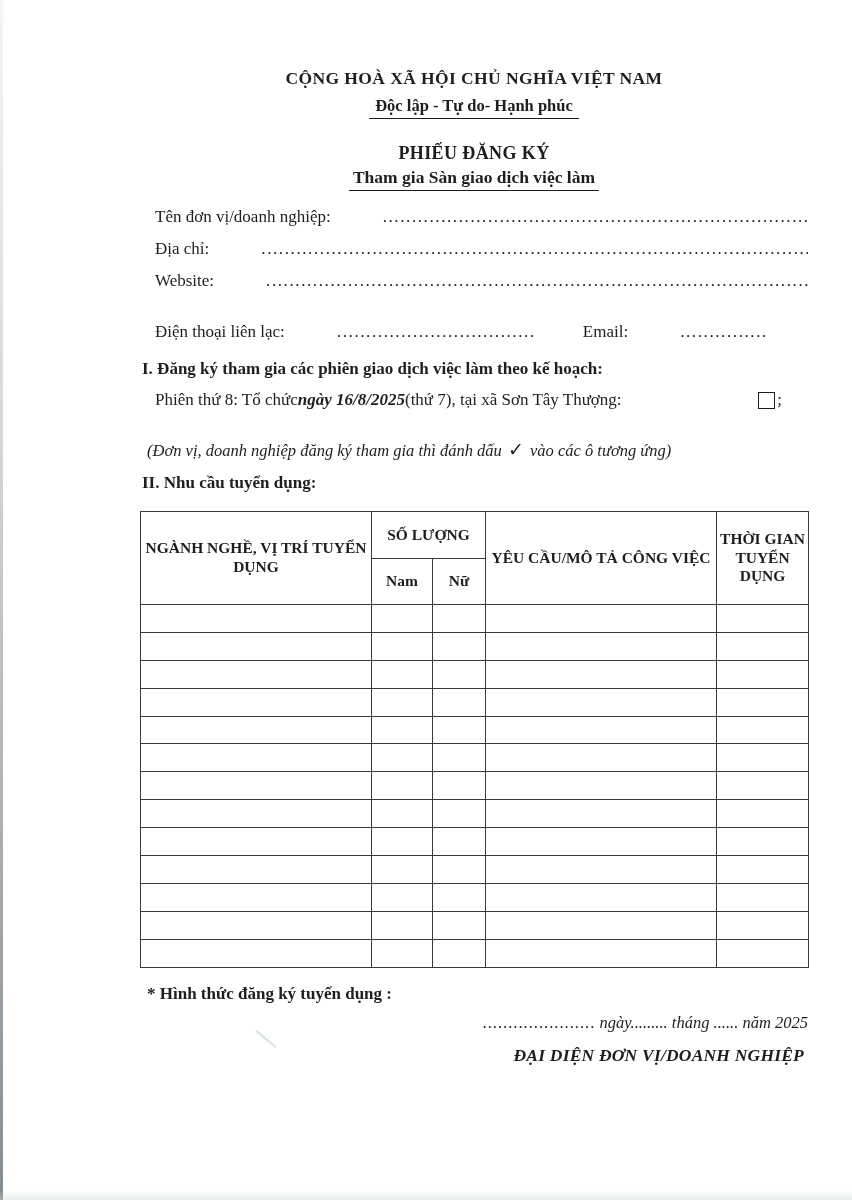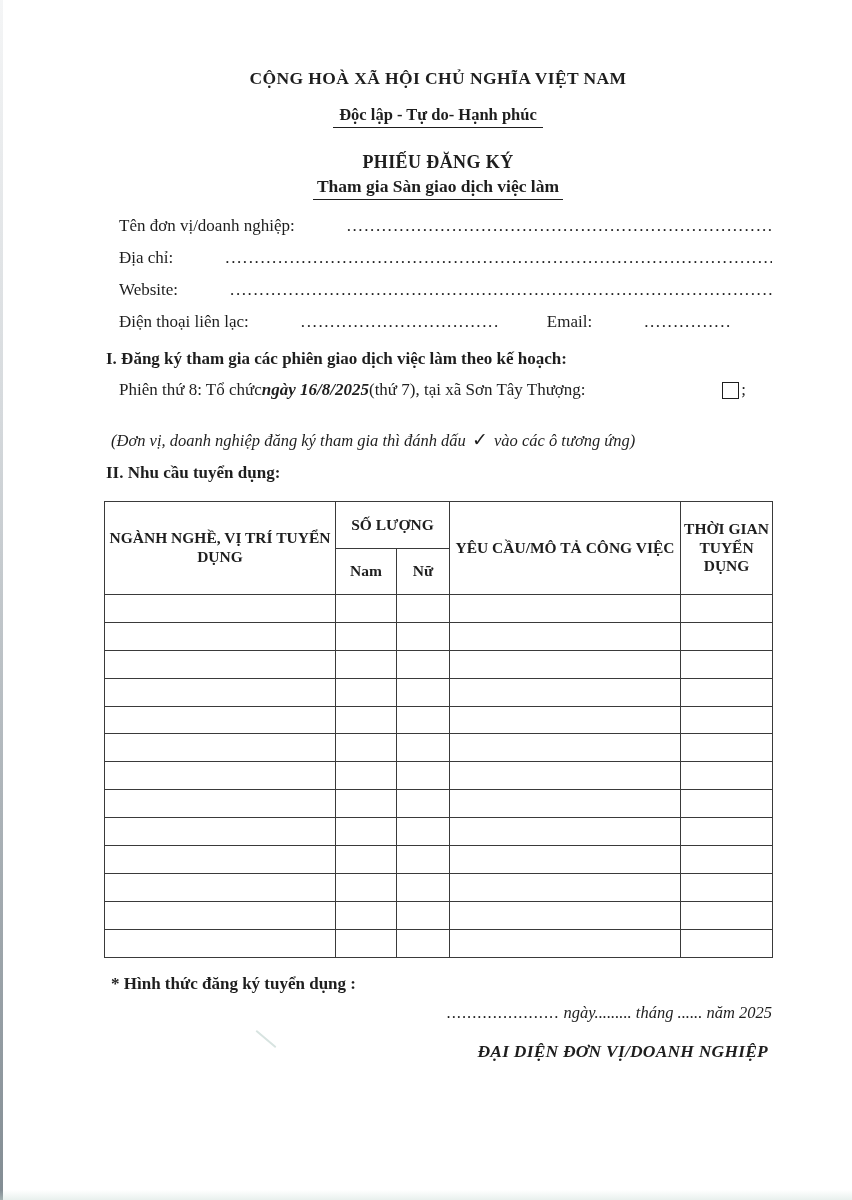--- a/index.html
+++ b/index.html
@@ -21,28 +21,28 @@
     position:absolute;left:0;right:0;bottom:0;height:10px;
     background:linear-gradient(to top, rgba(205,222,216,0.45), rgba(205,222,216,0));
   }
   .scan-smudge{
     position:absolute;left:253px;top:1038px;width:26px;height:2px;
     background:rgba(140,175,165,0.35);
     transform:rotate(40deg);
     border-radius:2px;
   }
   .content{
-    position:absolute;left:104px;top:0;width:668px;
+    position:absolute;left:140px;top:0;width:668px;
   }
   
   .hdr{ text-align:center; }
   .nat-title{
     margin-top:68px;font-weight:bold;font-size:17.5px;letter-spacing:0.4px;
   }
-  .motto-wrap{ margin-top:16px;font-family:Liberation Serif, serif; }
+  .motto-wrap{ margin-top:7px;font-family:Liberation Serif, serif; }
   .motto{
     display:inline-block;font-weight:bold;font-size:16.5px;
     border-bottom:1.6px solid #1e1e1e;padding:0 6px 2px 6px;
   }
   .form-title{ margin-top:24px;font-weight:bold;font-size:18px;letter-spacing:0.4px; }
   .subtitle-wrap{ margin-top:3px; }
   .form-subtitle{
     display:inline-block;font-weight:bold;font-size:17.5px;
     border-bottom:1.6px solid #1e1e1e;padding:0 4px 2px 4px;
   }
@@ -52,21 +52,21 @@
     display:flex;align-items:baseline;height:32px;
     padding-left:15px;font-size:17px;white-space:nowrap;gap:48px;
   }
   .leader{
     flex:1;overflow:hidden;white-space:nowrap;
     letter-spacing:1.6px;color:#1e1e1e;min-width:0;
   }
   .leader.fixed{ flex:0 0 auto; }
   .leader-phone{ width:198px; }
   .field-row .lbl{ margin-right:4px; }
-  .pad-right{ padding-right:42px; }
+  .pad-right{ padding-right:42px;margin-top:19px; }
   
   .sec-heading{
     font-weight:bold;font-size:17px;margin-top:5px;padding-left:2px;height:26px;
   }
   .session-line{
     display:flex;align-items:center;height:30px;padding-left:15px;
     font-size:17px;white-space:nowrap;
   }
   .bold-italic{ font-weight:bold;font-style:italic; }
   .checkbox{
@@ -107,21 +107,21 @@
     white-space:nowrap;
   }
   .method-line .checkbox{ margin:0 8px; }
   .date-line{
     margin-top:4px;text-align:right;font-size:16.5px;height:24px;
     white-space:nowrap;padding-right:0;
   }
   .date-line .dots-prefix{ font-style:normal;letter-spacing:1px; }
   .date-line .date-text{ font-style:italic;text-align:center; }
   .rep-line{
-    margin-top:14px;text-align:right;font-weight:bold;font-style:italic;
+    margin-top:8px;text-align:right;font-weight:bold;font-style:italic;
     font-size:17.5px;padding-right:4px;letter-spacing:0.2px;
   }
 </style>
 </head>
 <body>
 
 <div class="scan-left-edge"></div>
 <div class="scan-bottom-strip"></div>
 <div class="scan-smudge"></div>
 

